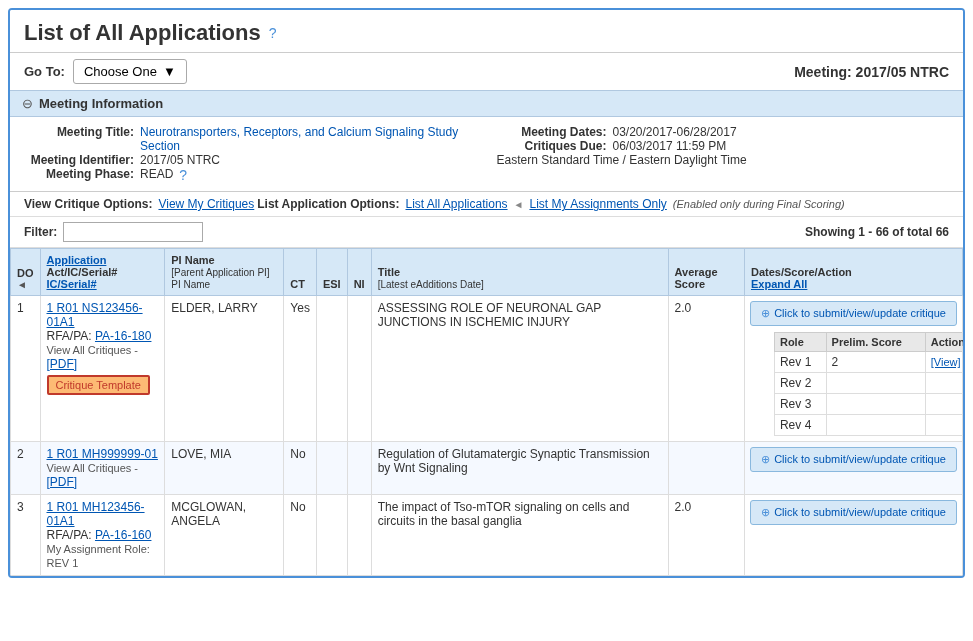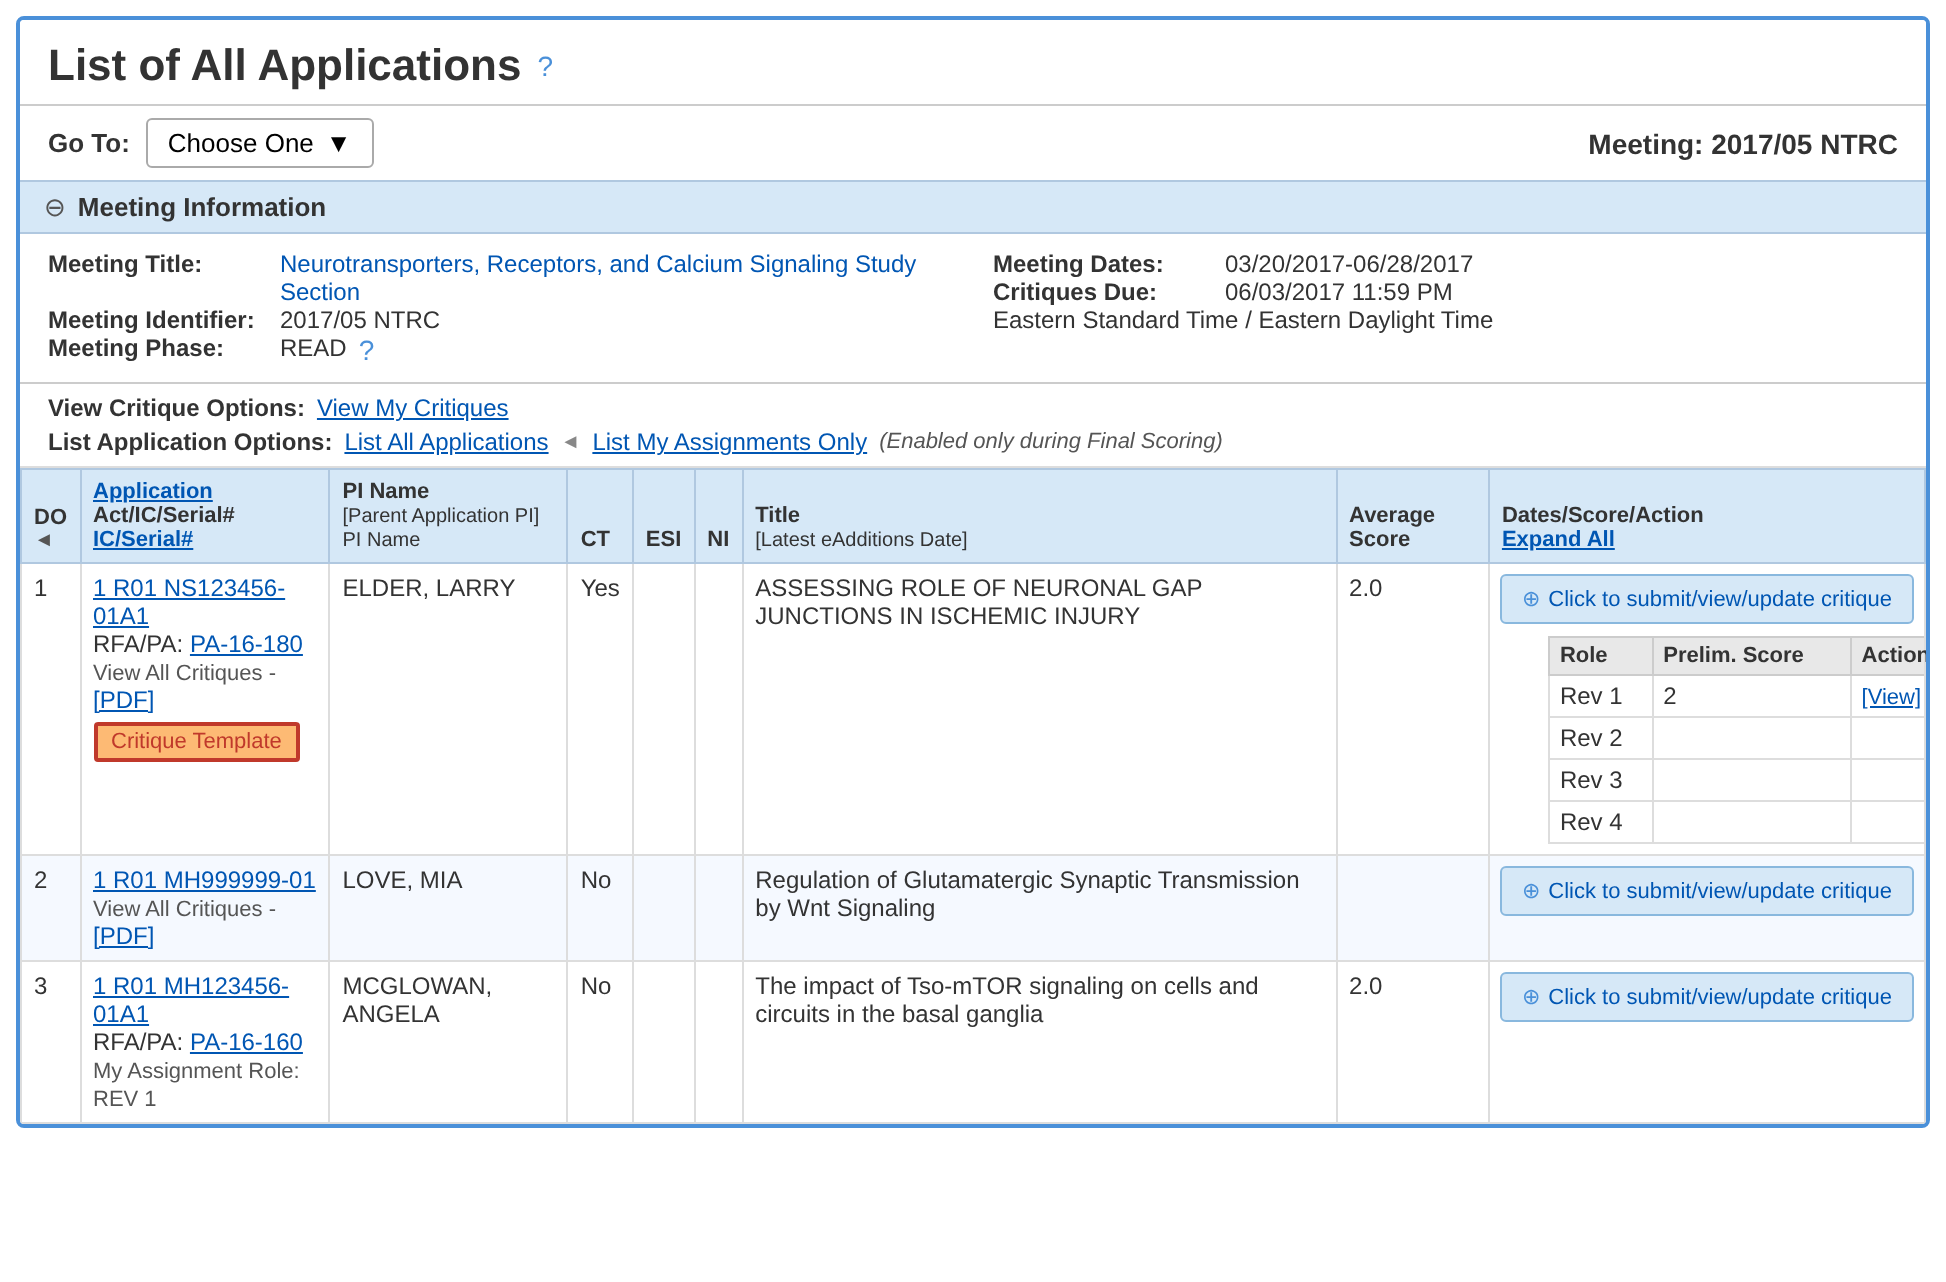--- a/index.html
+++ b/index.html
@@ -12,24 +12,24 @@
     .goto-section { display: flex; align-items: center; gap: 8px; }
     .goto-label { font-weight: bold; font-size: 13px; }
     .choose-btn { background: #fff; border: 1px solid #aaa; border-radius: 3px; padding: 4px 10px; font-size: 13px; cursor: pointer; display: flex; align-items: center; gap: 6px; }
     .meeting-info-label { font-size: 14px; font-weight: bold; color: #333; }
     .section-bar { background: #d6e8f7; padding: 5px 12px; display: flex; align-items: center; gap: 6px; border-top: 1px solid #b0c8e0; border-bottom: 1px solid #b0c8e0; }
     .section-bar-icon { color: #555; font-size: 13px; }
     .section-bar-title { font-weight: bold; font-size: 13px; color: #333; }
     .meeting-details { padding: 8px 14px; background: #fff; border-bottom: 1px solid #ccc; }
     .meeting-grid { display: grid; grid-template-columns: 1fr 1fr; gap: 4px 20px; }
     .meeting-row { display: flex; gap: 6px; }
-    .meeting-key { font-weight: bold; color: #333; min-width: 110px; }
+    .meeting-key { font-weight: bold; color: #333; min-width: 110px; text-align: right; }
     .meeting-val { color: #0056b3; }
     .meeting-val-dark { color: #333; }
-    .options-row { padding: 5px 14px; border-bottom: 1px solid #ddd; display: flex; flex-direction: column; gap: 3px; }
+    .options-row { padding: 5px 14px; border-bottom: 1px solid #ddd; display: flex; flex-direction: row; gap: 3px; }
     .options-line { display: flex; align-items: center; gap: 6px; flex-wrap: wrap; }
     .options-label { font-weight: bold; color: #333; }
     .link-blue { color: #0056b3; text-decoration: underline; cursor: pointer; }
     .btn-tab { background: #4a90d9; color: #fff; border: none; border-radius: 3px; padding: 4px 12px; font-size: 12px; font-weight: bold; cursor: pointer; }
     .enabled-note { color: #555; font-style: italic; font-size: 11px; }
     .filter-row { padding: 5px 14px 5px 14px; display: flex; align-items: center; justify-content: space-between; border-bottom: 1px solid #ddd; }
     .filter-left { display: flex; align-items: center; gap: 6px; }
     .filter-label { font-weight: bold; }
     .filter-input { border: 1px solid #aaa; padding: 2px 6px; width: 140px; font-size: 12px; }
     .showing-text { font-weight: bold; font-size: 12px; color: #333; }
@@ -125,20 +125,27 @@
     </div>
     <div class="options-line">
       <span class="options-label">List Application Options:</span>
       <span class="link-blue">List All Applications</span>
       <span class="divider-arrow">◄</span>
       <span class="link-blue">List My Assignments Only</span>
       <span class="enabled-note">(Enabled only during Final Scoring)</span>
     </div>
   </div>
 
+  <div class="filter-row">
+    <div class="filter-left">
+      <span class="filter-label">Filter:</span>
+      <input class="filter-input" type="text" placeholder="" style="">
+    </div>
+    <div class="showing-text">Showing 1 - 66 of total 66</div>
+  </div>
 
   <div class="table-container">
     <table>
       <thead>
         <tr>
           <th>
             <div>DO</div>
             <div class="sort-arrow">◄</div>
           </th>
           <th>

